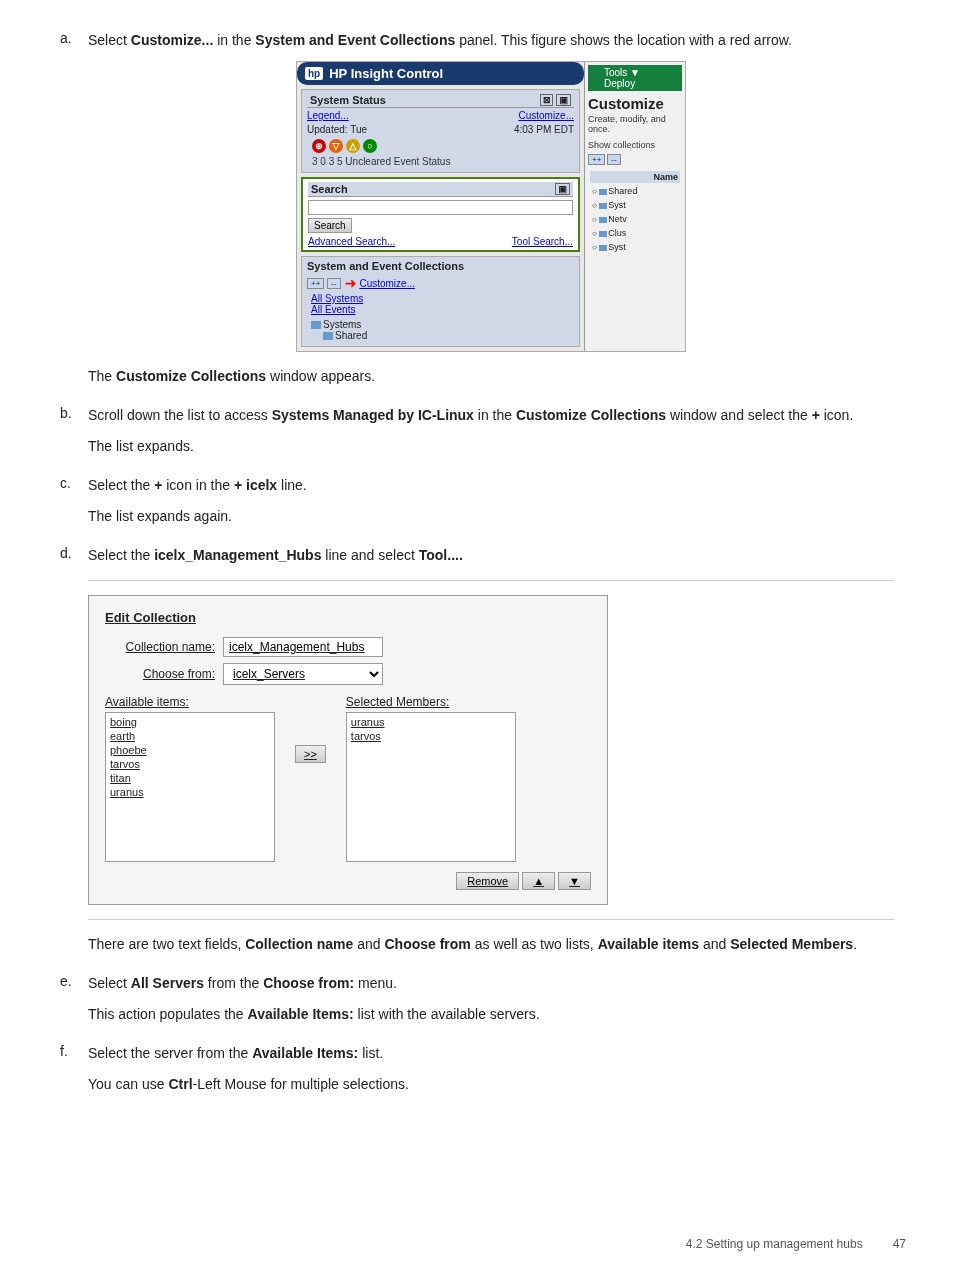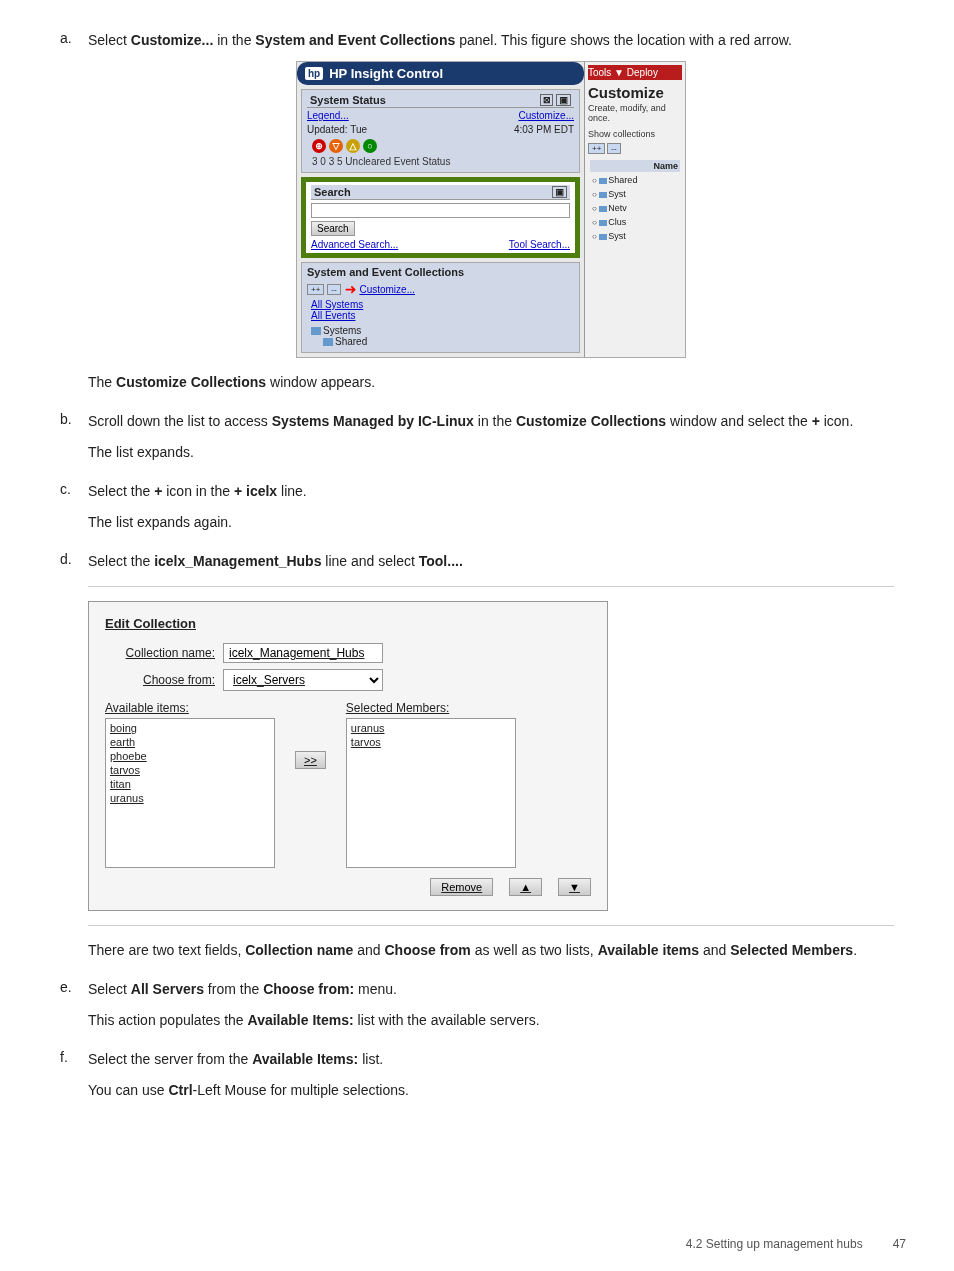--- a/index.html
+++ b/index.html
@@ -112,21 +112,21 @@
     .icon-orange { background: #e86000; }
     .icon-yellow { background: #c8a000; }
     .icon-green { background: #080; }
     .hp-status-text {
       font-size: 10px;
       color: #333;
       margin: 0 5px 2px 5px;
     }
     .hp-search-box {
       background: #fff;
-      border: 5px solid #4d7c0f;
+      border: 2px solid #4d7c0f;
       margin: 4px;
       padding: 3px 5px;
     }
     .hp-search-row {
       display: flex;
       gap: 4px;
       margin-top: 2px;
     }
     .hp-btn {
       background: linear-gradient(#eee, #ccc);
@@ -188,24 +188,24 @@
       margin-right: 2px;
       vertical-align: middle;
     }
     
     .hp-right {
       width: 100px;
       background: #f0f0f0;
       padding: 3px;
     }
     .hp-tools-bar {
-      background: #b91c1c;
+      background: #15803d;
       color: #fff;
       font-size: 10px;
-      padding: 2px 0;
+      padding: 2px 16px;
       margin-bottom: 4px;
     }
     .hp-customize-big {
       font-size: 15px;
       font-weight: bold;
       color: #222;
       margin-bottom: 2px;
     }
     .hp-customize-desc {
       font-size: 9px;
@@ -334,21 +334,21 @@
       border: 1px solid #999;
       font-size: 11px;
       padding: 2px 8px;
       margin-bottom: 4px;
       cursor: pointer;
     }
     .edit-panel-footer {
       display: flex;
       justify-content: flex-end;
       margin-top: 10px;
-      gap: 16px;
+      gap: 3px;
     }
     .footer-btn {
       background: linear-gradient(#eee, #ccc);
       border: 1px solid #999;
       font-size: 11px;
       padding: 2px 10px;
       cursor: pointer;
     }
     .divider-line {
       border: none;

